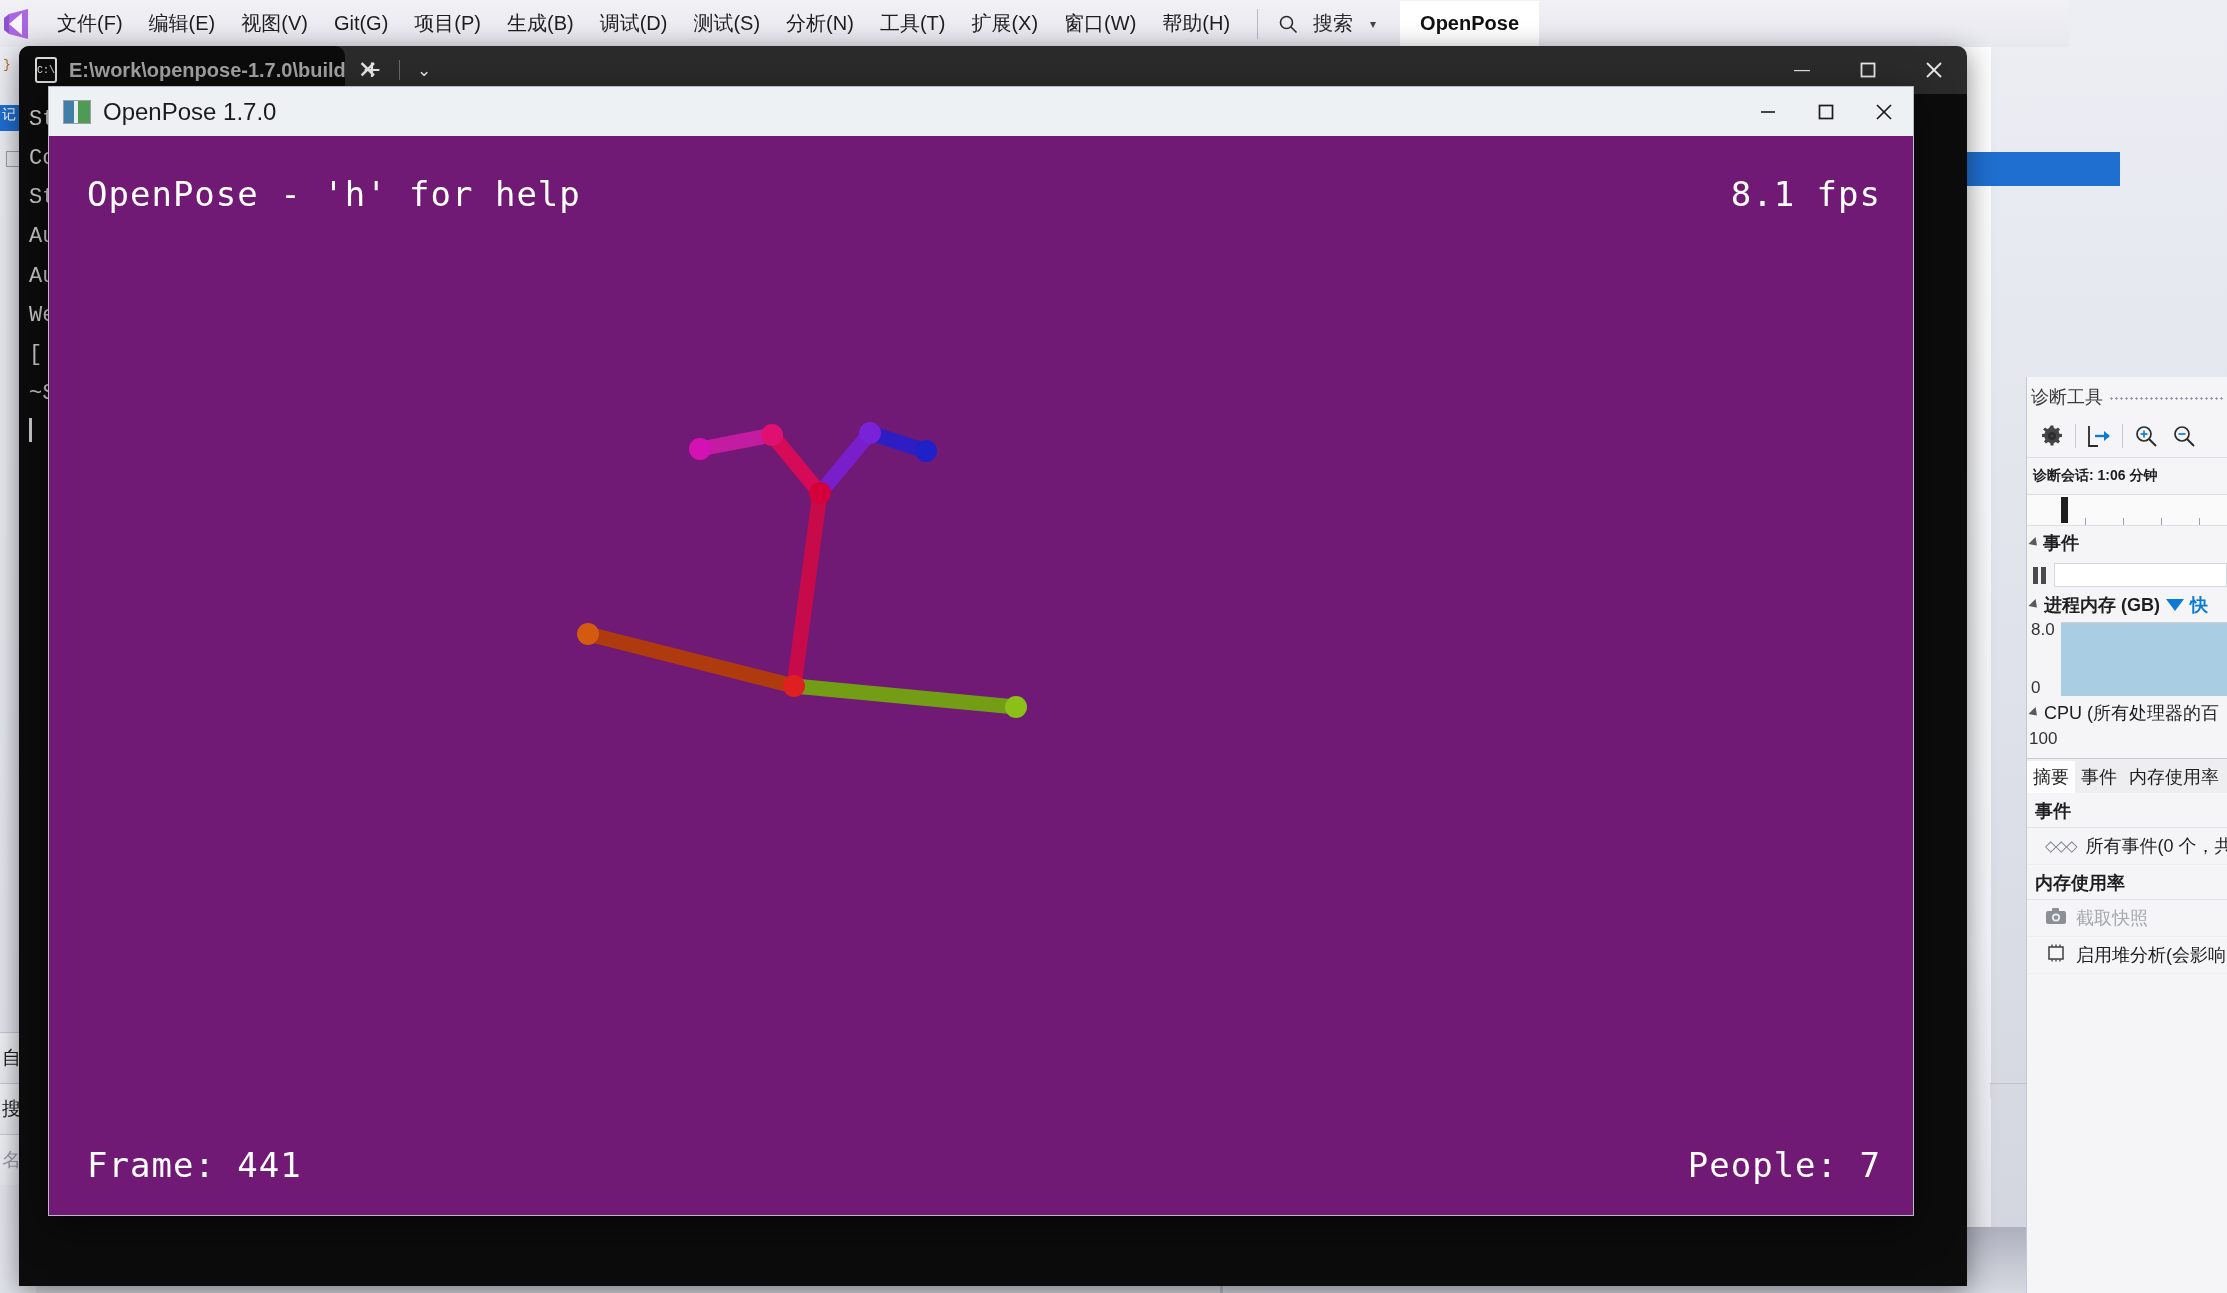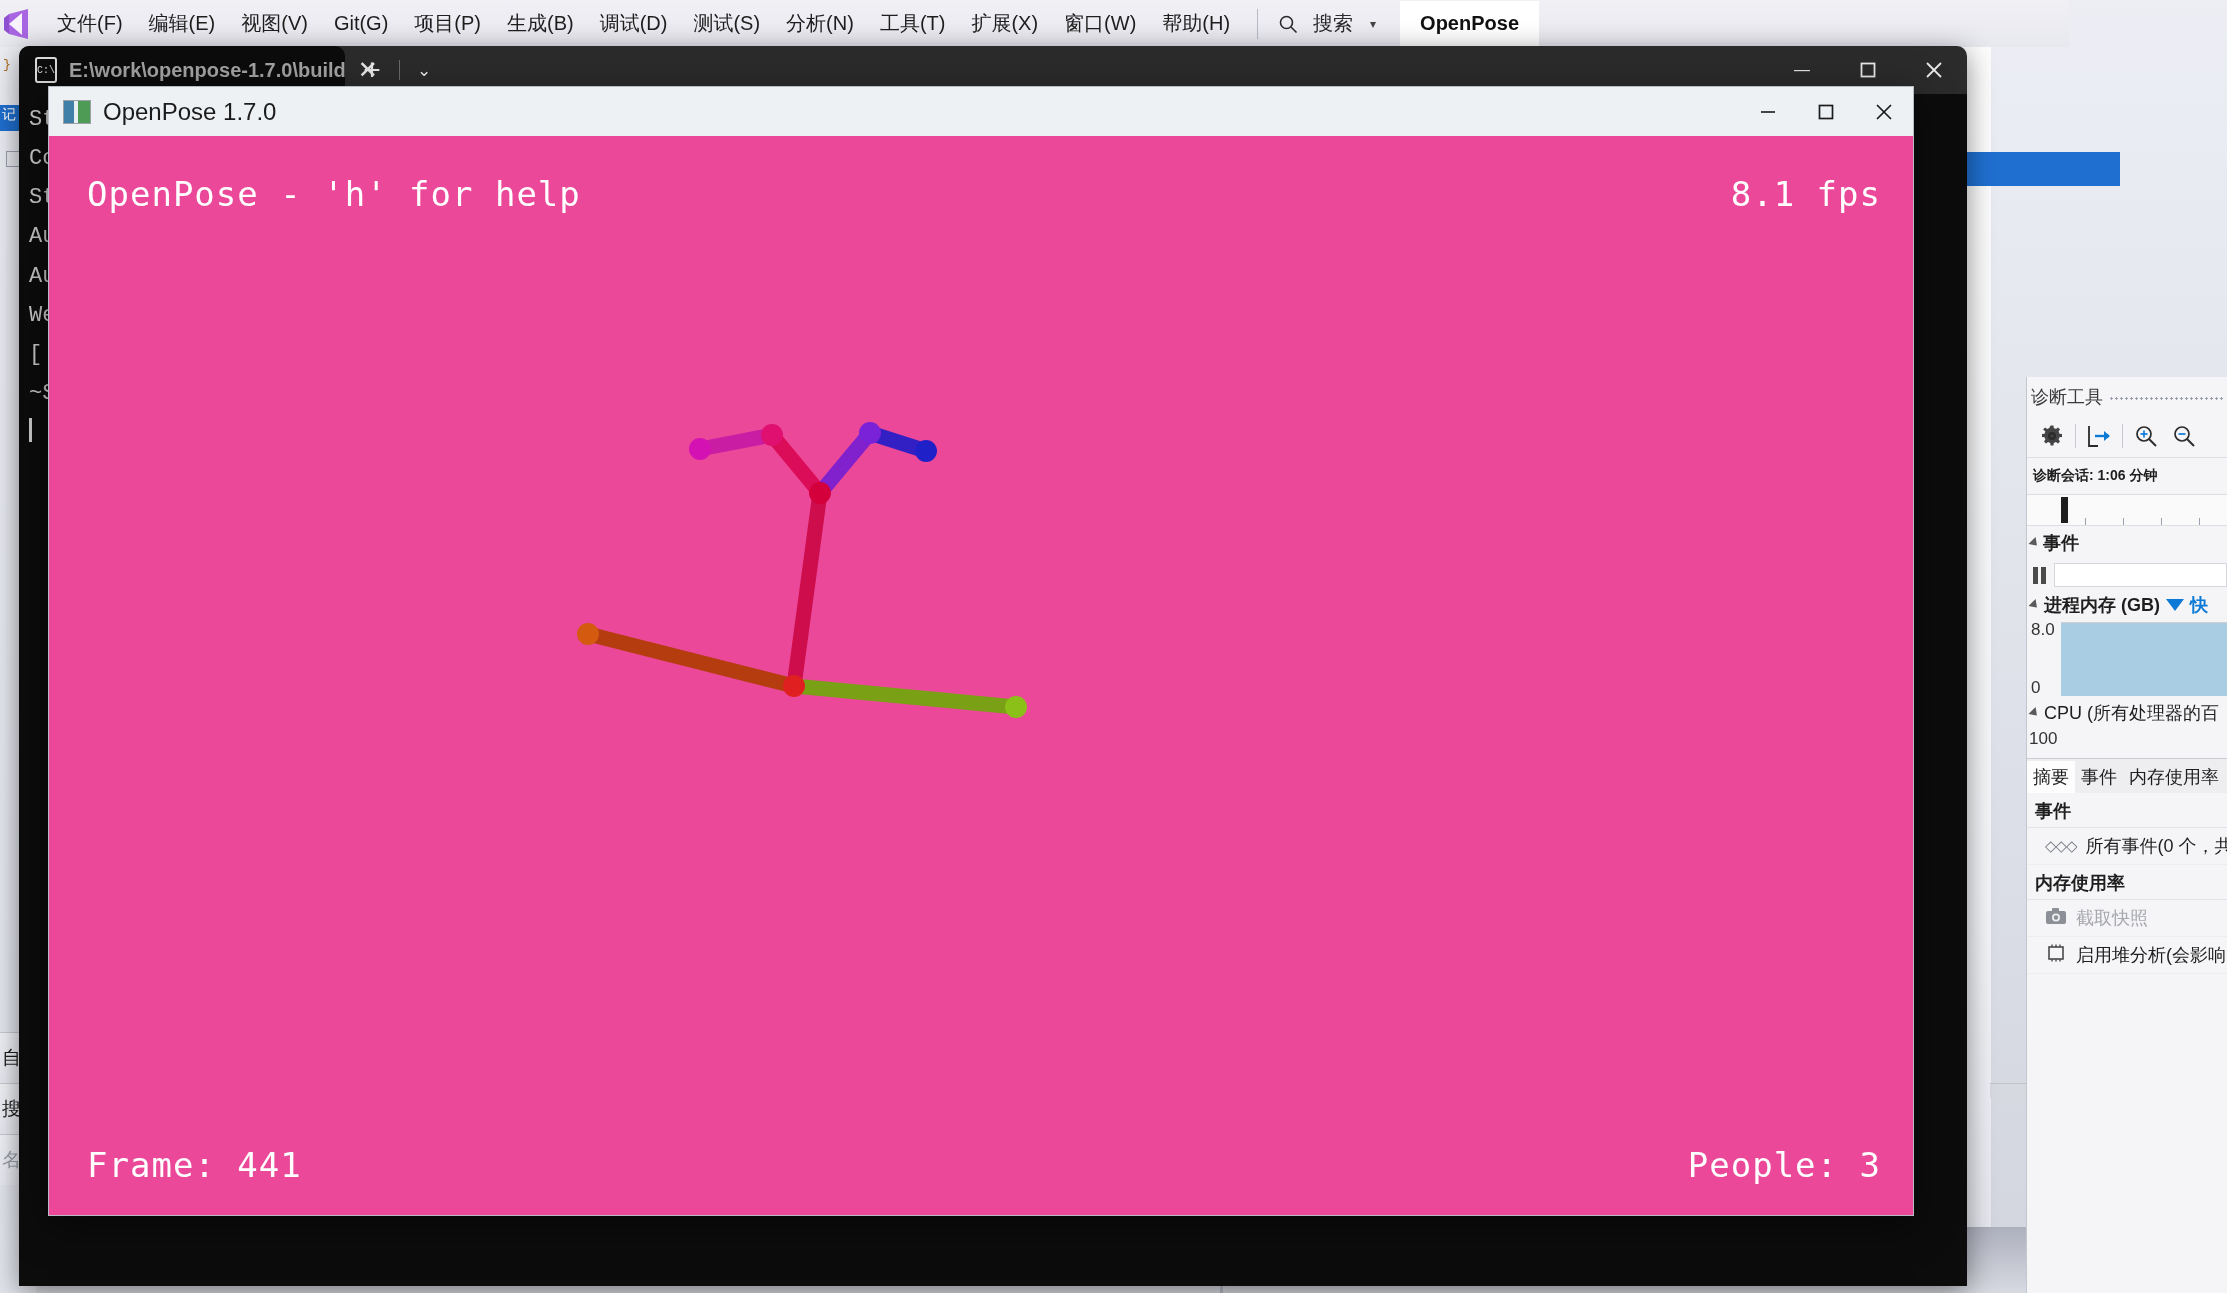--- a/index.html
+++ b/index.html
@@ -84,21 +84,21 @@
   .wbtn{width:66px;display:flex;align-items:center;justify-content:center;color:#e9e9e9;}
   #term-body{position:absolute;left:0;top:48px;right:0;bottom:0;background:#0c0c0c;padding:6px 0 0 10px;font-family:"Liberation Mono","DejaVu Sans Mono",monospace;font-size:22px;line-height:1.78;color:#cccccc;}
   #term-body div{white-space:pre;}
   #term-cursor{display:inline-block;width:3px;height:24px;background:#cccccc;vertical-align:-4px;}
   
   #op{position:absolute;left:48px;top:86px;width:1864px;height:1128px;background:#eef1f4;box-shadow:0 10px 36px rgba(0,0,0,.5);border:1px solid #b7bcc4;}
   #op-title{height:49px;display:flex;align-items:center;background:#eef1f4;}
   #op-ico{width:26px;height:22px;margin-left:14px;margin-right:12px;border:1px solid #9aa0a6;background:linear-gradient(90deg,#3f7fa8 0 40%,#e9eef2 40% 55%,#4e9b55 55% 100%);}
   #op-name{font-size:24px;color:#1b1b1b;flex:1;}
   .opwbtn{width:58px;height:49px;display:flex;align-items:center;justify-content:center;color:#1b1b1b;}
-  #op-canvas{position:absolute;left:0;top:49px;right:0;bottom:0;background:#ec4899;overflow:hidden;}
+  #op-canvas{position:absolute;left:0;top:49px;right:0;bottom:0;background:#701a75;overflow:hidden;}
   .op-txt{position:absolute;color:#ffffff;font-family:"DejaVu Sans Mono","Liberation Mono",monospace;font-size:34px;letter-spacing:1px;white-space:nowrap;}
   #op-help{left:38px;top:38px;}
   #op-fps{right:32px;top:38px;}
   #op-frame{left:38px;bottom:30px;}
   #op-people{right:32px;bottom:30px;}
   #op-skel{position:absolute;inset:0;}
 </style>
 </head>
 <body>
 
@@ -357,15 +357,15 @@
         <circle cx="651" cy="313" r="11" fill="#d412b4"></circle>
         <circle cx="821" cy="297" r="11" fill="#7a22d8"></circle>
         <circle cx="877" cy="315" r="11" fill="#2020c8"></circle>
         <circle cx="745" cy="550" r="11" fill="#e02020"></circle>
         <circle cx="539" cy="498" r="11" fill="#d45a10"></circle>
         <circle cx="967" cy="571" r="11" fill="#8ac018"></circle>
       </svg>
     <div class="op-txt" id="op-help">OpenPose - 'h' for help</div>
     <div class="op-txt" id="op-fps">8.1 fps</div>
     <div class="op-txt" id="op-frame">Frame: 441</div>
-    <div class="op-txt" id="op-people">People: 3</div>
+    <div class="op-txt" id="op-people">People: 7</div>
   </div>
 </div>
 
 </body></html>

